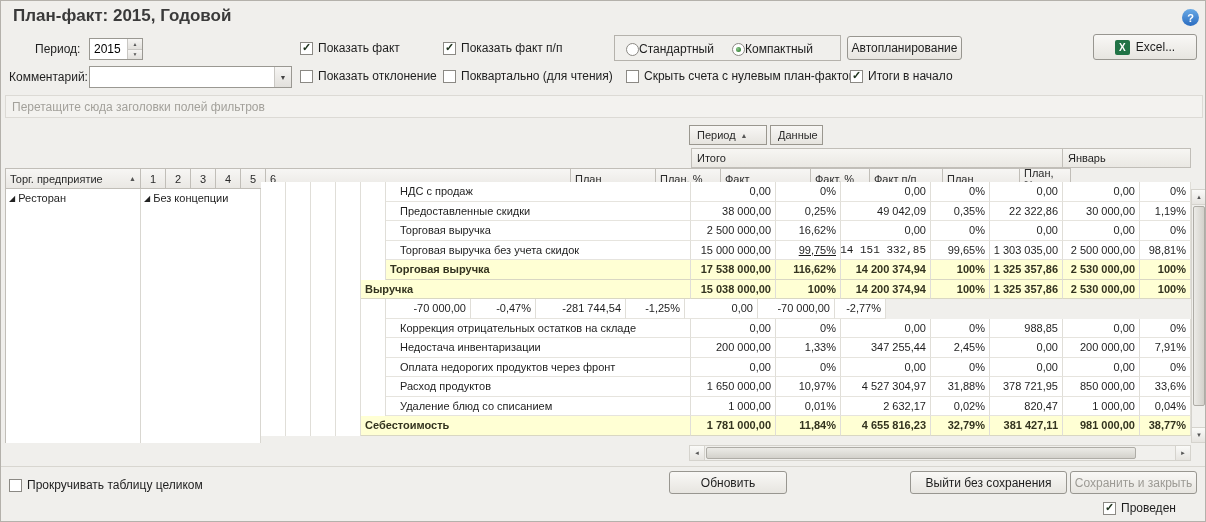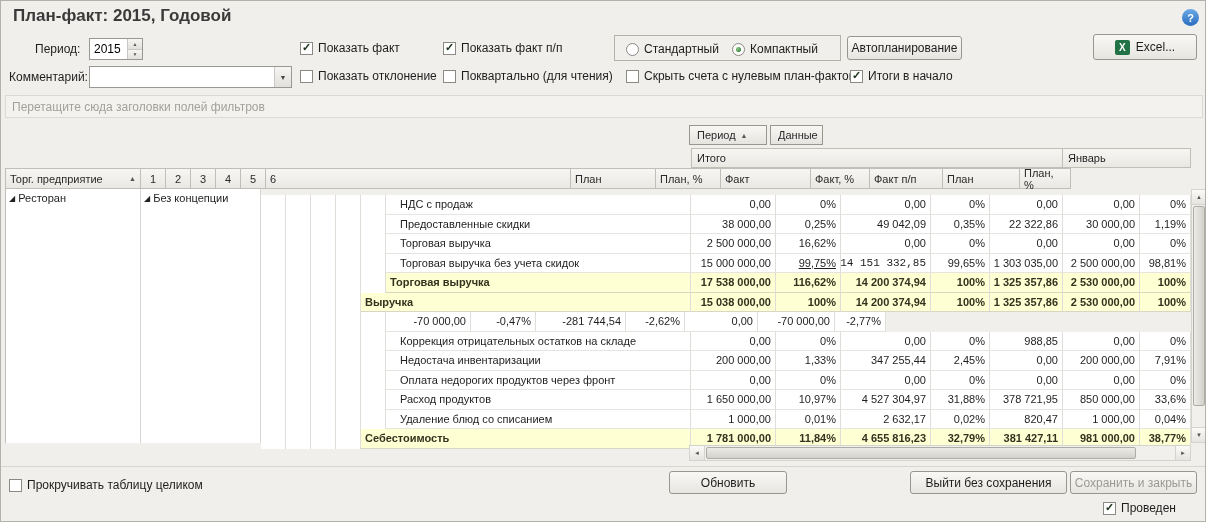--- a/index.html
+++ b/index.html
@@ -6,21 +6,21 @@
   html,body{background:#fff;}
   body{font-family:"Liberation Sans",sans-serif;}
   .page{position:relative;width:1206px;height:522px;background:#f0efec;border:1px solid #b4b1ab;overflow:hidden;color:#1e1e1e;font-size:12px;}
   .title{position:absolute;left:12px;top:5px;font-size:17px;font-weight:bold;color:#3a3a3a;}
   .help{position:absolute;left:1181px;top:8px;width:17px;height:17px;border-radius:50%;background:linear-gradient(#6aaae6,#2a6cc0);color:#fff;font-weight:bold;font-size:11px;display:flex;align-items:center;justify-content:center;}
   .lab{position:absolute;font-size:12px;color:#1e1e1e;}
   
   .cb{position:absolute;display:flex;align-items:center;gap:5px;}
   .cb .box{width:13px;height:13px;background:#fff;border:1px solid #8b8984;position:relative;flex:none;}
   .cb.checked .box::after{content:"✓";position:absolute;left:1px;top:-2px;font-size:11px;font-weight:bold;color:#20351f;}
-  .radio{position:absolute;display:flex;align-items:center;gap:5px;}
+  .radio{position:absolute;display:flex;align-items:center;}
   .radio .circ{width:13px;height:13px;border-radius:50%;background:#fff;border:1px solid #8b8984;position:relative;flex:none;}
   .radio.selected .circ::after{content:"";position:absolute;left:3px;top:3px;right:3px;bottom:3px;border-radius:50%;background:radial-gradient(circle at 35% 35%,#8cc88c,#1e6e1e);}
   
   .btn{position:absolute;display:flex;align-items:center;justify-content:center;gap:6px;background:linear-gradient(#f9f8f6,#e7e5e0);border:1px solid #989690;border-radius:3px;font-size:12px;color:#1e1e1e;}
   .btn.disabled{color:#9c9a94;}
   .xlicon{width:15px;height:15px;background:#217346;color:#fff;font-weight:bold;font-size:10px;display:flex;align-items:center;justify-content:center;border-radius:2px;}
   
   .spinbox{position:absolute;display:flex;background:#fff;border:1px solid #9a9892;}
   .spinbox input{border:none;outline:none;flex:1;min-width:0;font:12px "Liberation Sans",sans-serif;padding:0 4px;background:transparent;}
   .sidebtns{width:15px;display:flex;flex-direction:column;border-left:1px solid #c9c7c3;flex:none;}
@@ -35,21 +35,21 @@
   .sortarr{font-size:7px;color:#555;}
   .ghdr{position:absolute;top:25px;height:20px;background:linear-gradient(#f7f6f3,#eae8e3);border:1px solid #c1beb8;display:flex;align-items:center;padding:0 5px;font-size:11px;}
   #colhdrs{position:absolute;left:0;top:45px;height:21px;display:flex;}
   .hcell{height:21px;display:flex;align-items:center;padding:0 4px;font-size:11px;background:linear-gradient(#f7f6f4,#eae8e4);border-right:1px solid #c1beb8;border-top:1px solid #c1beb8;border-bottom:1px solid #c1beb8;flex:none;color:#2a2a2a;}
   #colhdrs .hcell:first-child{border-left:1px solid #c1beb8;}
   .hcell.center{justify-content:center;padding:0;}
   .tree-h{justify-content:space-between;}
   .treecol{position:absolute;top:66px;height:254px;background:#fff;border-right:1px solid #d9d7d1;font-size:11px;padding:3px 2px 0 3px;display:flex;align-items:flex-start;gap:3px;}
   .tc-first{border-left:1px solid #c1beb8;}
   .twisty{font-size:8px;color:#222;line-height:13px;}
-  #rows{position:absolute;left:256px;top:72px;width:930px;text-align:right;}
+  #rows{position:absolute;left:256px;top:59px;width:930px;text-align:right;}
   .trow{display:flex;height:19.5px;}
   .lcell{width:25px;flex:none;background:#fff;border-right:1px solid #e0ded8;}
   .c6cell{flex:none;background:#fff;border-right:1px solid #e0ded8;border-bottom:1px solid #e6e4de;font-size:11px;display:flex;align-items:center;overflow:hidden;white-space:nowrap;}
   .ilab{padding-left:14px;}
   .glab{padding-left:4px;font-weight:bold;}
   .vcell{flex:none;background:#fff;border-right:1px solid #e0ded8;border-bottom:1px solid #e6e4de;font-size:11px;display:flex;align-items:center;justify-content:flex-end;padding-right:4px;white-space:nowrap;}
   .grp .c6cell,.grp .vcell{background:#ffffd4;font-weight:bold;border-bottom:1px solid #d9d7c3;color:#33331f;}
   
   .vscroll{position:absolute;left:1186px;top:66px;width:16px;height:254px;background:#f1f0ed;border:1px solid #d5d3cd;}
   .varr{position:absolute;left:0;width:14px;height:15px;display:flex;align-items:center;justify-content:center;font-size:6px;color:#555;background:linear-gradient(#fafaf8,#e6e4e0);border-bottom:1px solid #d5d3cd;}
@@ -262,21 +262,21 @@
         </div>
         <div class="trow item">
           <div class="lcell"></div>
           <div class="lcell"></div>
           <div class="lcell"></div>
           <div class="lcell"></div>
           <div class="lcell"></div>
           <div class="vcell" style="width: 85px;">-70 000,00</div>
           <div class="vcell" style="width: 65px;">-0,47%</div>
           <div class="vcell" style="width: 90px;">-281 744,54</div>
-          <div class="vcell" style="width: 59px;">-2,62%</div>
+          <div class="vcell" style="width: 59px;">-1,25%</div>
           <div class="vcell" style="width: 73px;">0,00</div>
           <div class="vcell" style="width: 77px;">-70 000,00</div>
           <div class="vcell" style="width: 51px;">-2,77%</div>
         </div>
         <div class="trow item">
           <div class="lcell"></div>
           <div class="lcell"></div>
           <div class="lcell"></div>
           <div class="lcell"></div>
           <div class="lcell"></div>

